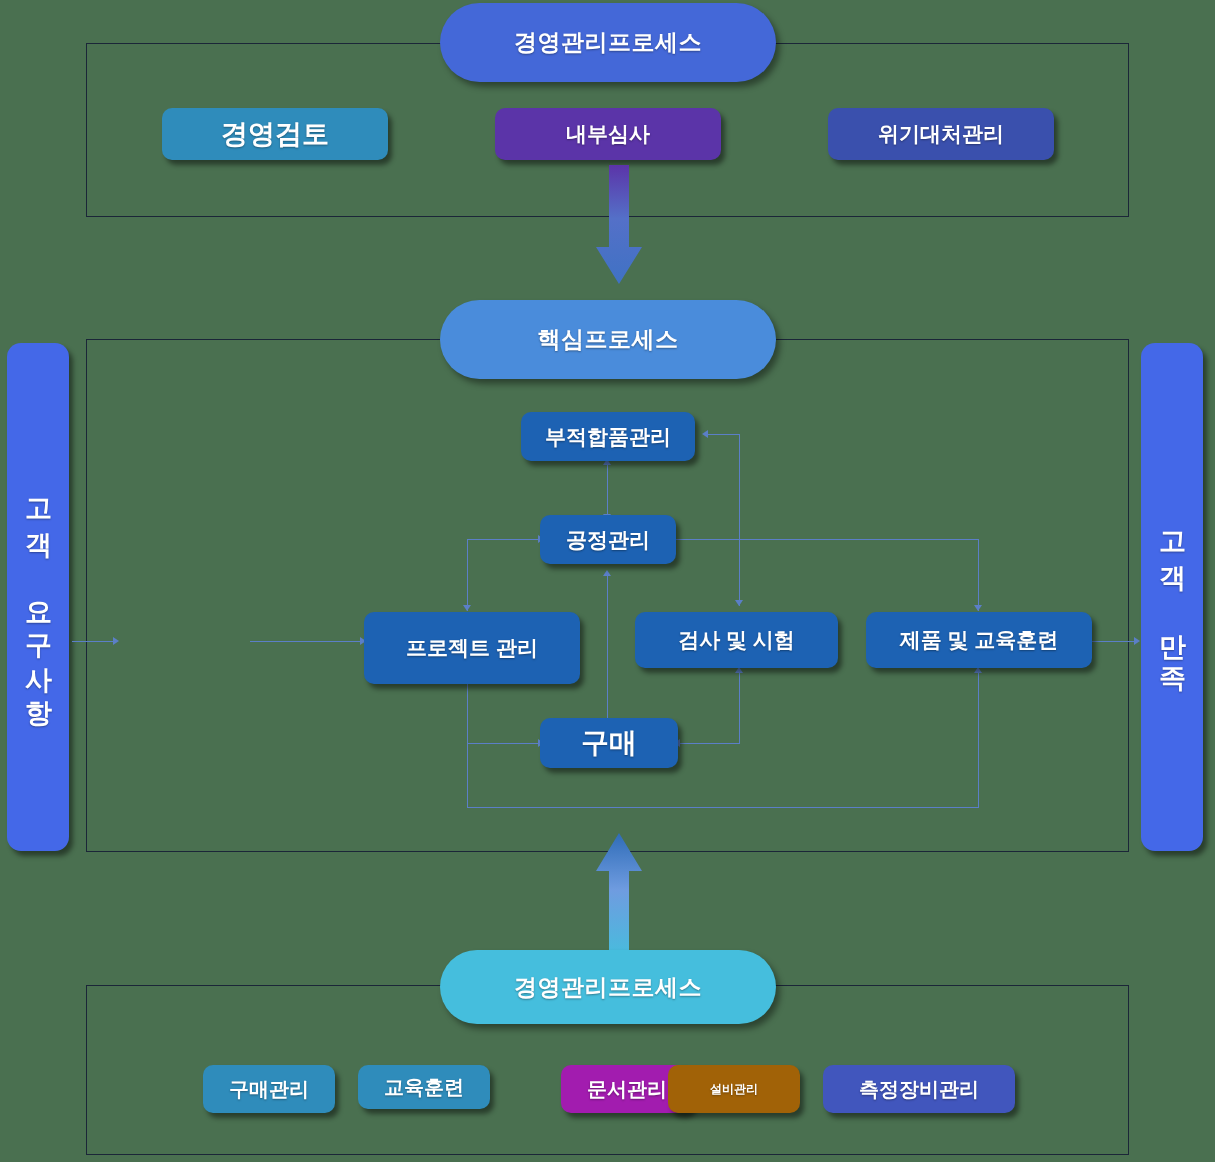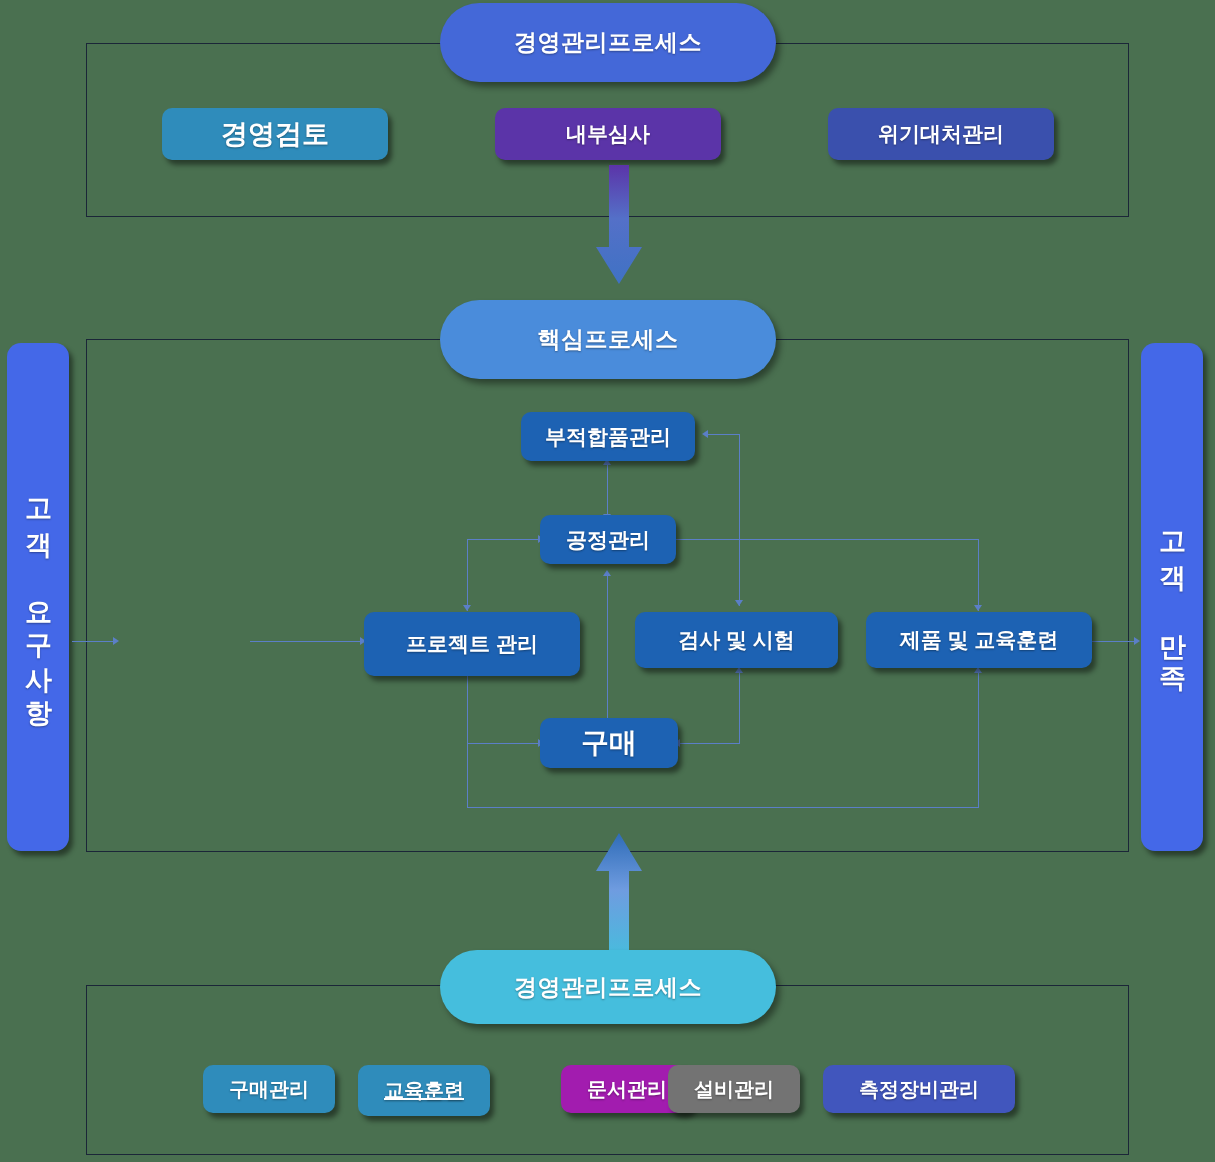--- a/index.html
+++ b/index.html
@@ -171,21 +171,21 @@
 
   <div class="node" style="left:521px;top:412px;width:174px;height:49px;font-size:21px;background:#1d62b3;">
     <span>부적합품관리</span>
   </div>
 
   <div class="node" style="left:540px;top:515px;width:136px;height:49px;font-size:21px;background:#1d62b3;">
     <span>공정관리</span>
   </div>
 
 
-  <div class="node" style="left:364px;top:612px;width:216px;height:64px;font-size:21px;background:#1d62b3;">
+  <div class="node" style="left:364px;top:612px;width:216px;height:72px;font-size:21px;background:#1d62b3;">
     <span>프로젝트 관리</span>
   </div>
 
   <div class="node" style="left:635px;top:612px;width:203px;height:56px;font-size:21px;background:#1d62b3;">
     <span>검사 및 시험</span>
   </div>
 
   <div class="node" style="left:866px;top:612px;width:226px;height:56px;font-size:21px;background:#1d62b3;">
     <span>제품 및 교육훈련</span>
   </div>
@@ -210,29 +210,29 @@
       <polygon points="24,0 47,38 34,38 34,127 14,127 14,38 1,38" fill="url(#gup)"></polygon>
     </svg>
   </div>
 
   <div class="frame" style="left:86px;top:985px;width:1043px;height:170px;"></div>
 
   <div class="node" style="left:203px;top:1065px;width:132px;height:48px;font-size:20px;background:#2f8cbb;">
     <span>구매관리</span>
   </div>
 
-  <div class="node" style="left:358px;top:1065px;width:132px;height:51px;font-size:20px;background:#2f8cbb;text-decoration:underline;">
+  <div class="node" style="left:358px;top:1065px;width:132px;height:44px;font-size:20px;background:#2f8cbb;">
     <span>교육훈련</span>
   </div>
 
   <div class="node" style="left:513px;top:1065px;width:132px;height:48px;font-size:20px;background:#a21caf;margin-left:48px;">
     <span>문서관리</span>
   </div>
 
-  <div class="node" style="left:668px;top:1065px;width:132px;height:48px;font-size:20px;background:#737373;">
+  <div class="node" style="left:668px;top:1065px;width:132px;height:48px;font-size:12px;background:#a16207;">
     <span>설비관리</span>
   </div>
 
   <div class="node" style="left:823px;top:1065px;width:192px;height:48px;font-size:20px;background:#4156bd;">
     <span>측정장비관리</span>
   </div>
 
   <div class="pill" style="left:440px;top:950px;width:336px;height:74px;font-size:23px;background:#45bedd;box-shadow:4px 5px 6px rgba(0,0,0,.4);">
     <span>경영관리프로세스</span>
   </div>

